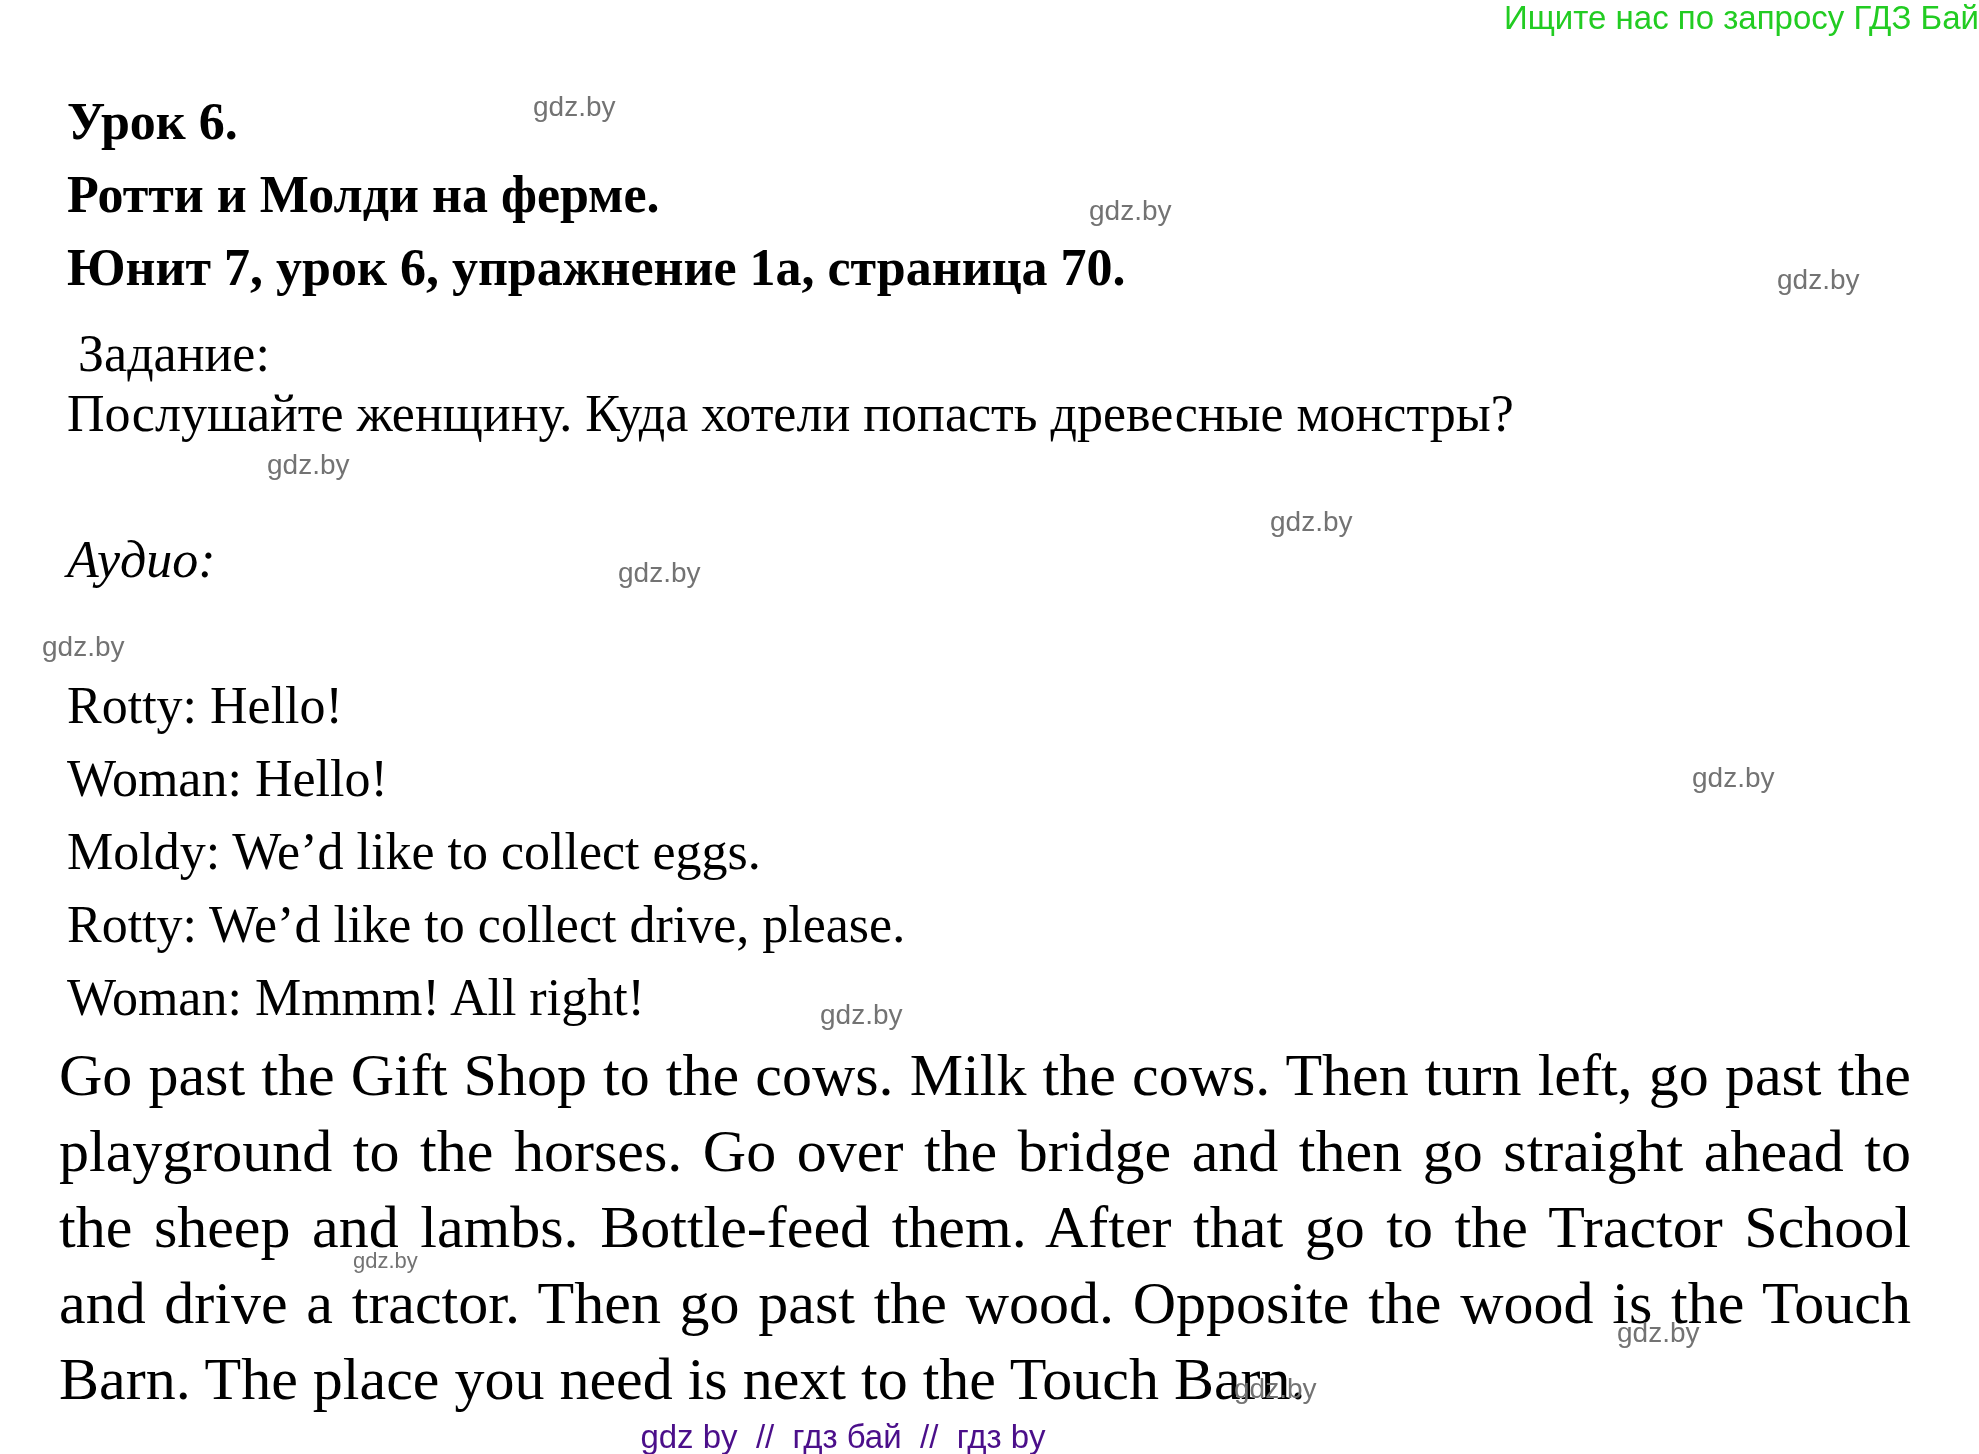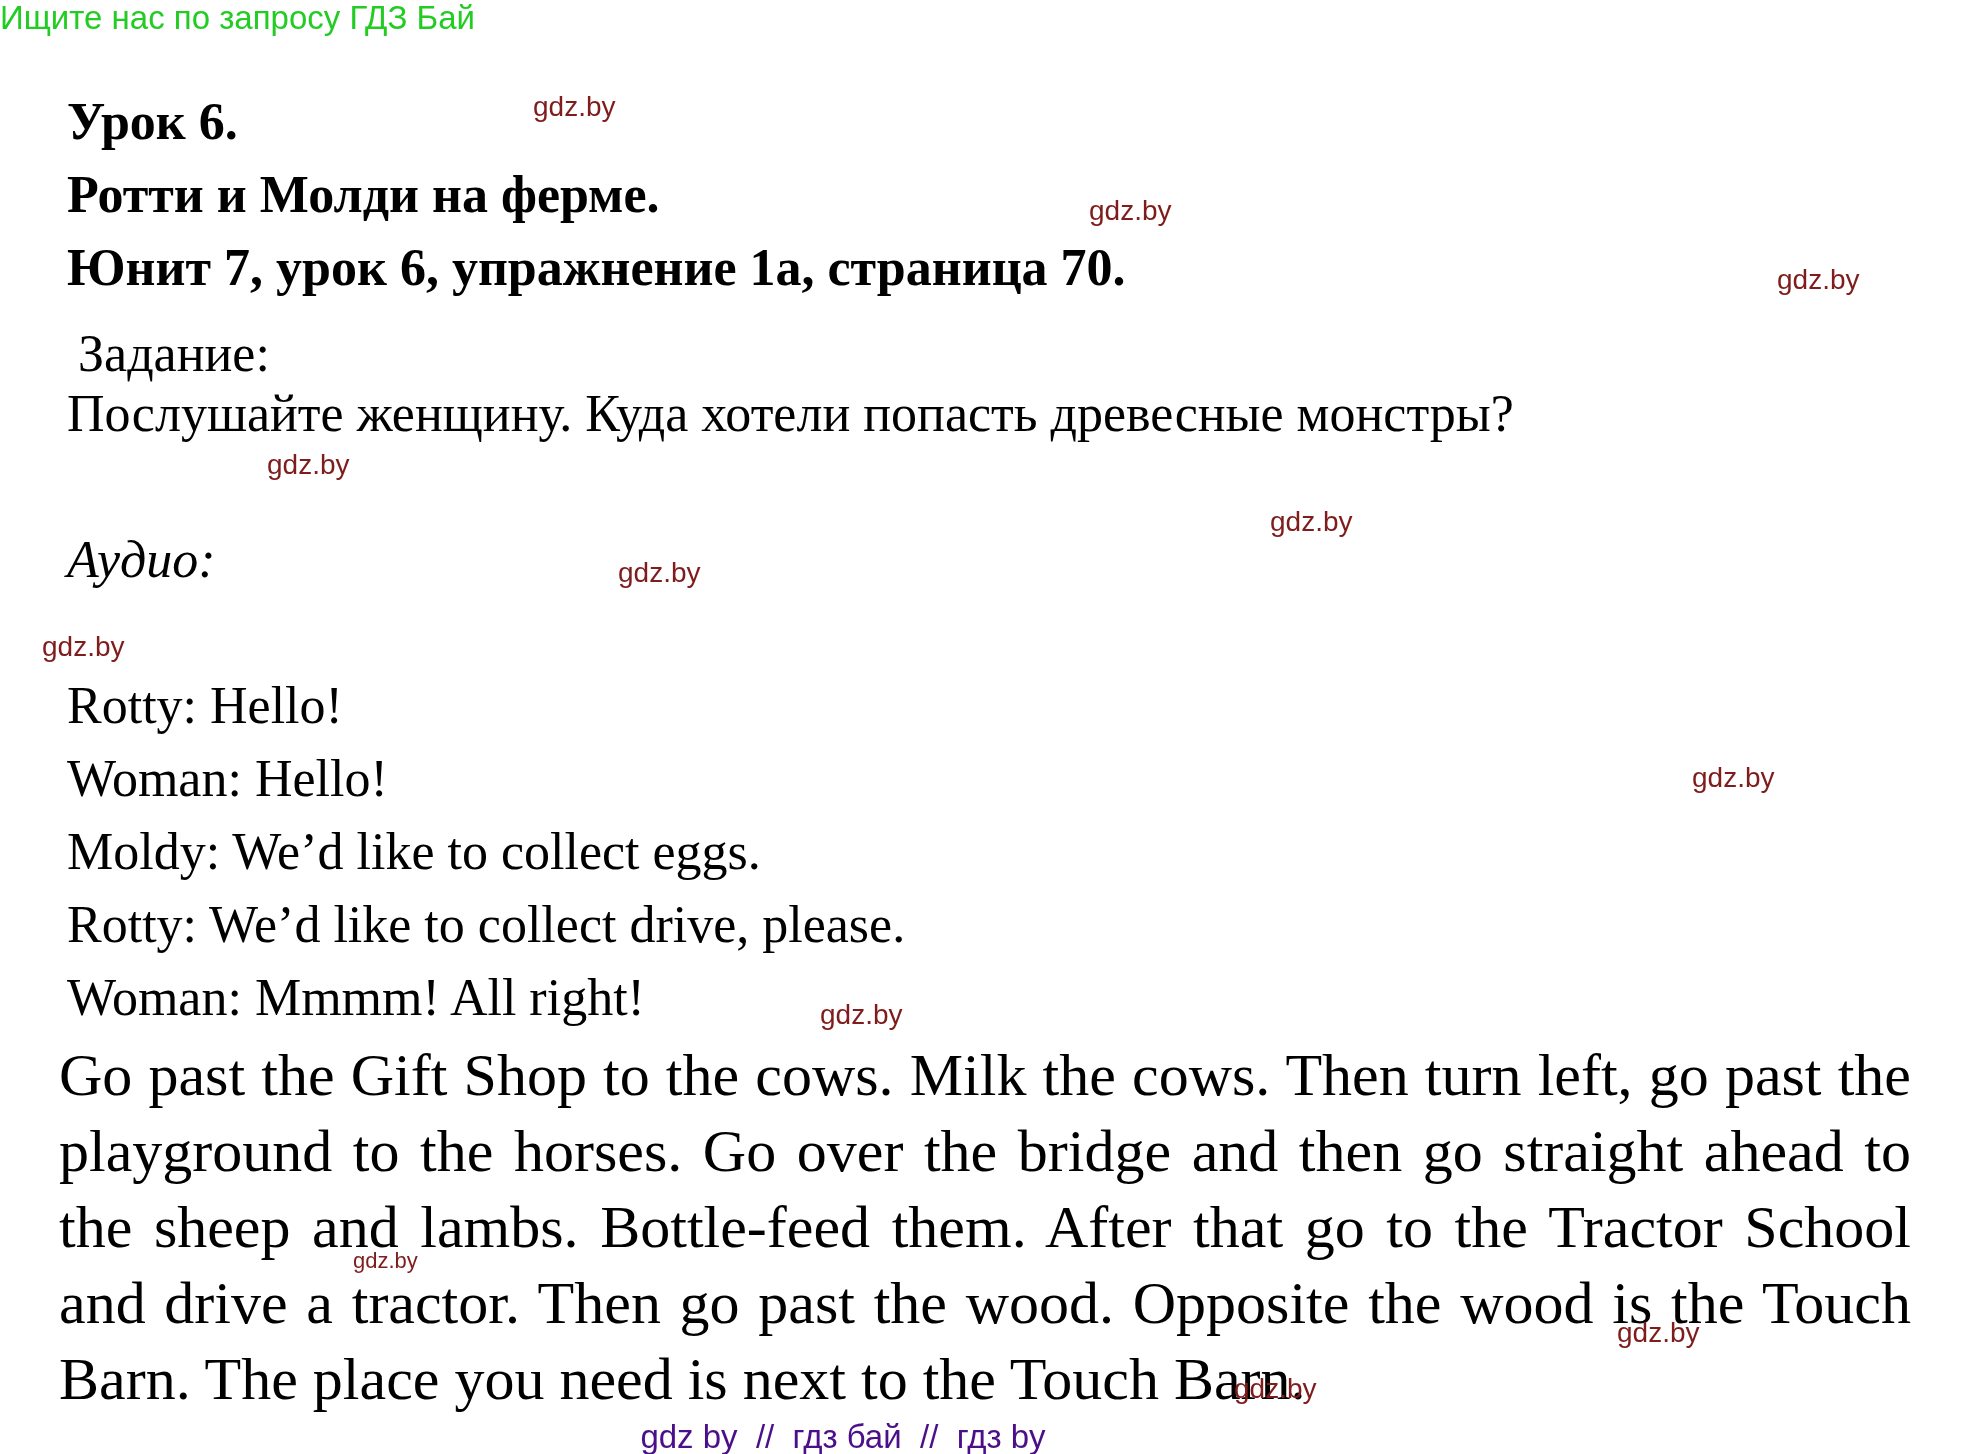--- a/index.html
+++ b/index.html
@@ -1,35 +1,35 @@
 <!DOCTYPE html>
 <html><head>
 <meta charset="utf-8">
 <style>
   html, body { margin: 0; padding: 0; }
   body {
     width: 1979px; height: 1454px; background: #ffffff; position: relative; overflow: hidden;
     font-family: "Liberation Serif", serif; color: #000;
   }
   .promo {
-    position: absolute; top: 0; left: 0; width: 1979px; text-align: left;
+    position: absolute; top: 0; left: 0; width: 1979px; text-align: right;
     font-family: "Liberation Sans", sans-serif; font-size: 33px; line-height: 36px;
     color: #22cc22;
   }
   .line {
     position: absolute; left: 67px; white-space: nowrap; font-size: 52px; line-height: 60px;
   }
   .bold { font-weight: bold; text-align: center; }
   .para {
     position: absolute; left: 59px; top: 1037px; width: 1852px;
     font-size: 60px; line-height: 76px; text-align: justify; text-align-last: left;
   }
   .wm {
     position: absolute; font-family: "Liberation Sans", sans-serif; font-size: 28px;
-    color: #7f1d1d; line-height: 30px; white-space: nowrap; text-align: center;
+    color: #737373; line-height: 30px; white-space: nowrap; text-align: center;
   }
   .wm.small { font-size: 22px; }
   .footer {
     position: absolute; top: 1419px; left: 0; width: 1686px; text-align: center;
     font-family: "Liberation Sans", sans-serif; font-size: 33px; line-height: 36px; color: #4b0f8a;
     white-space: pre;
   }
 </style>
 </head>
 <body>

